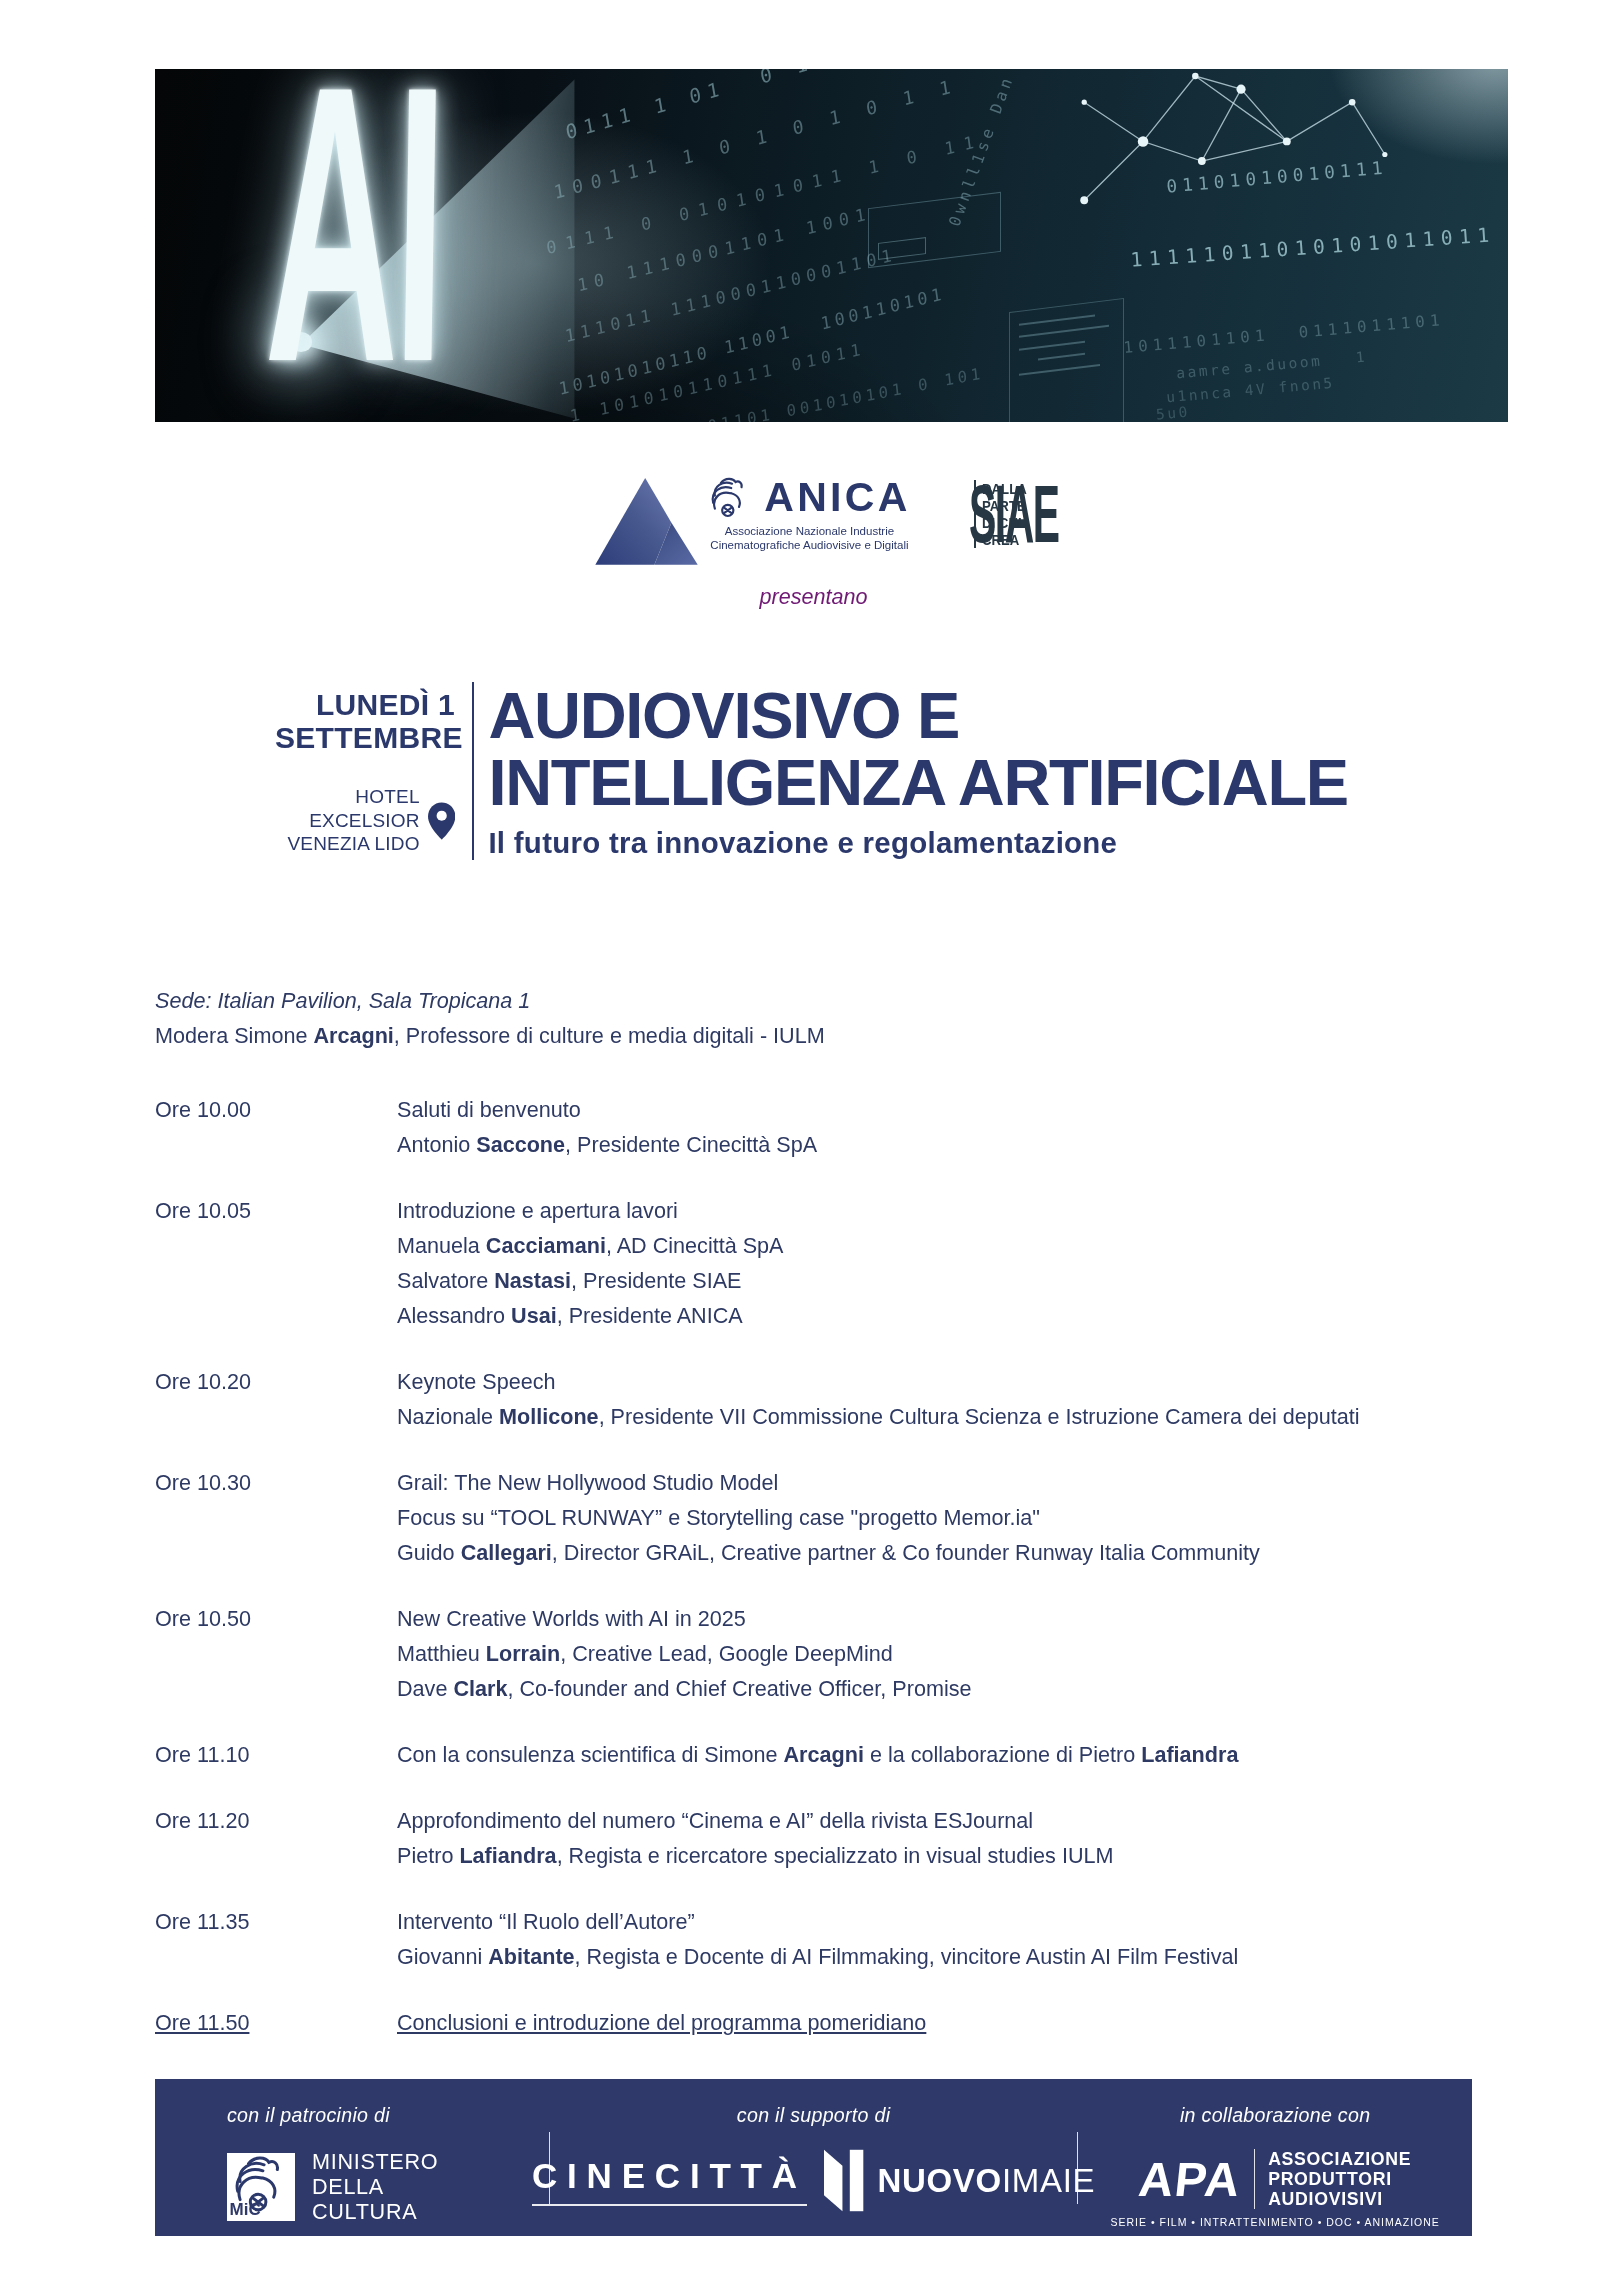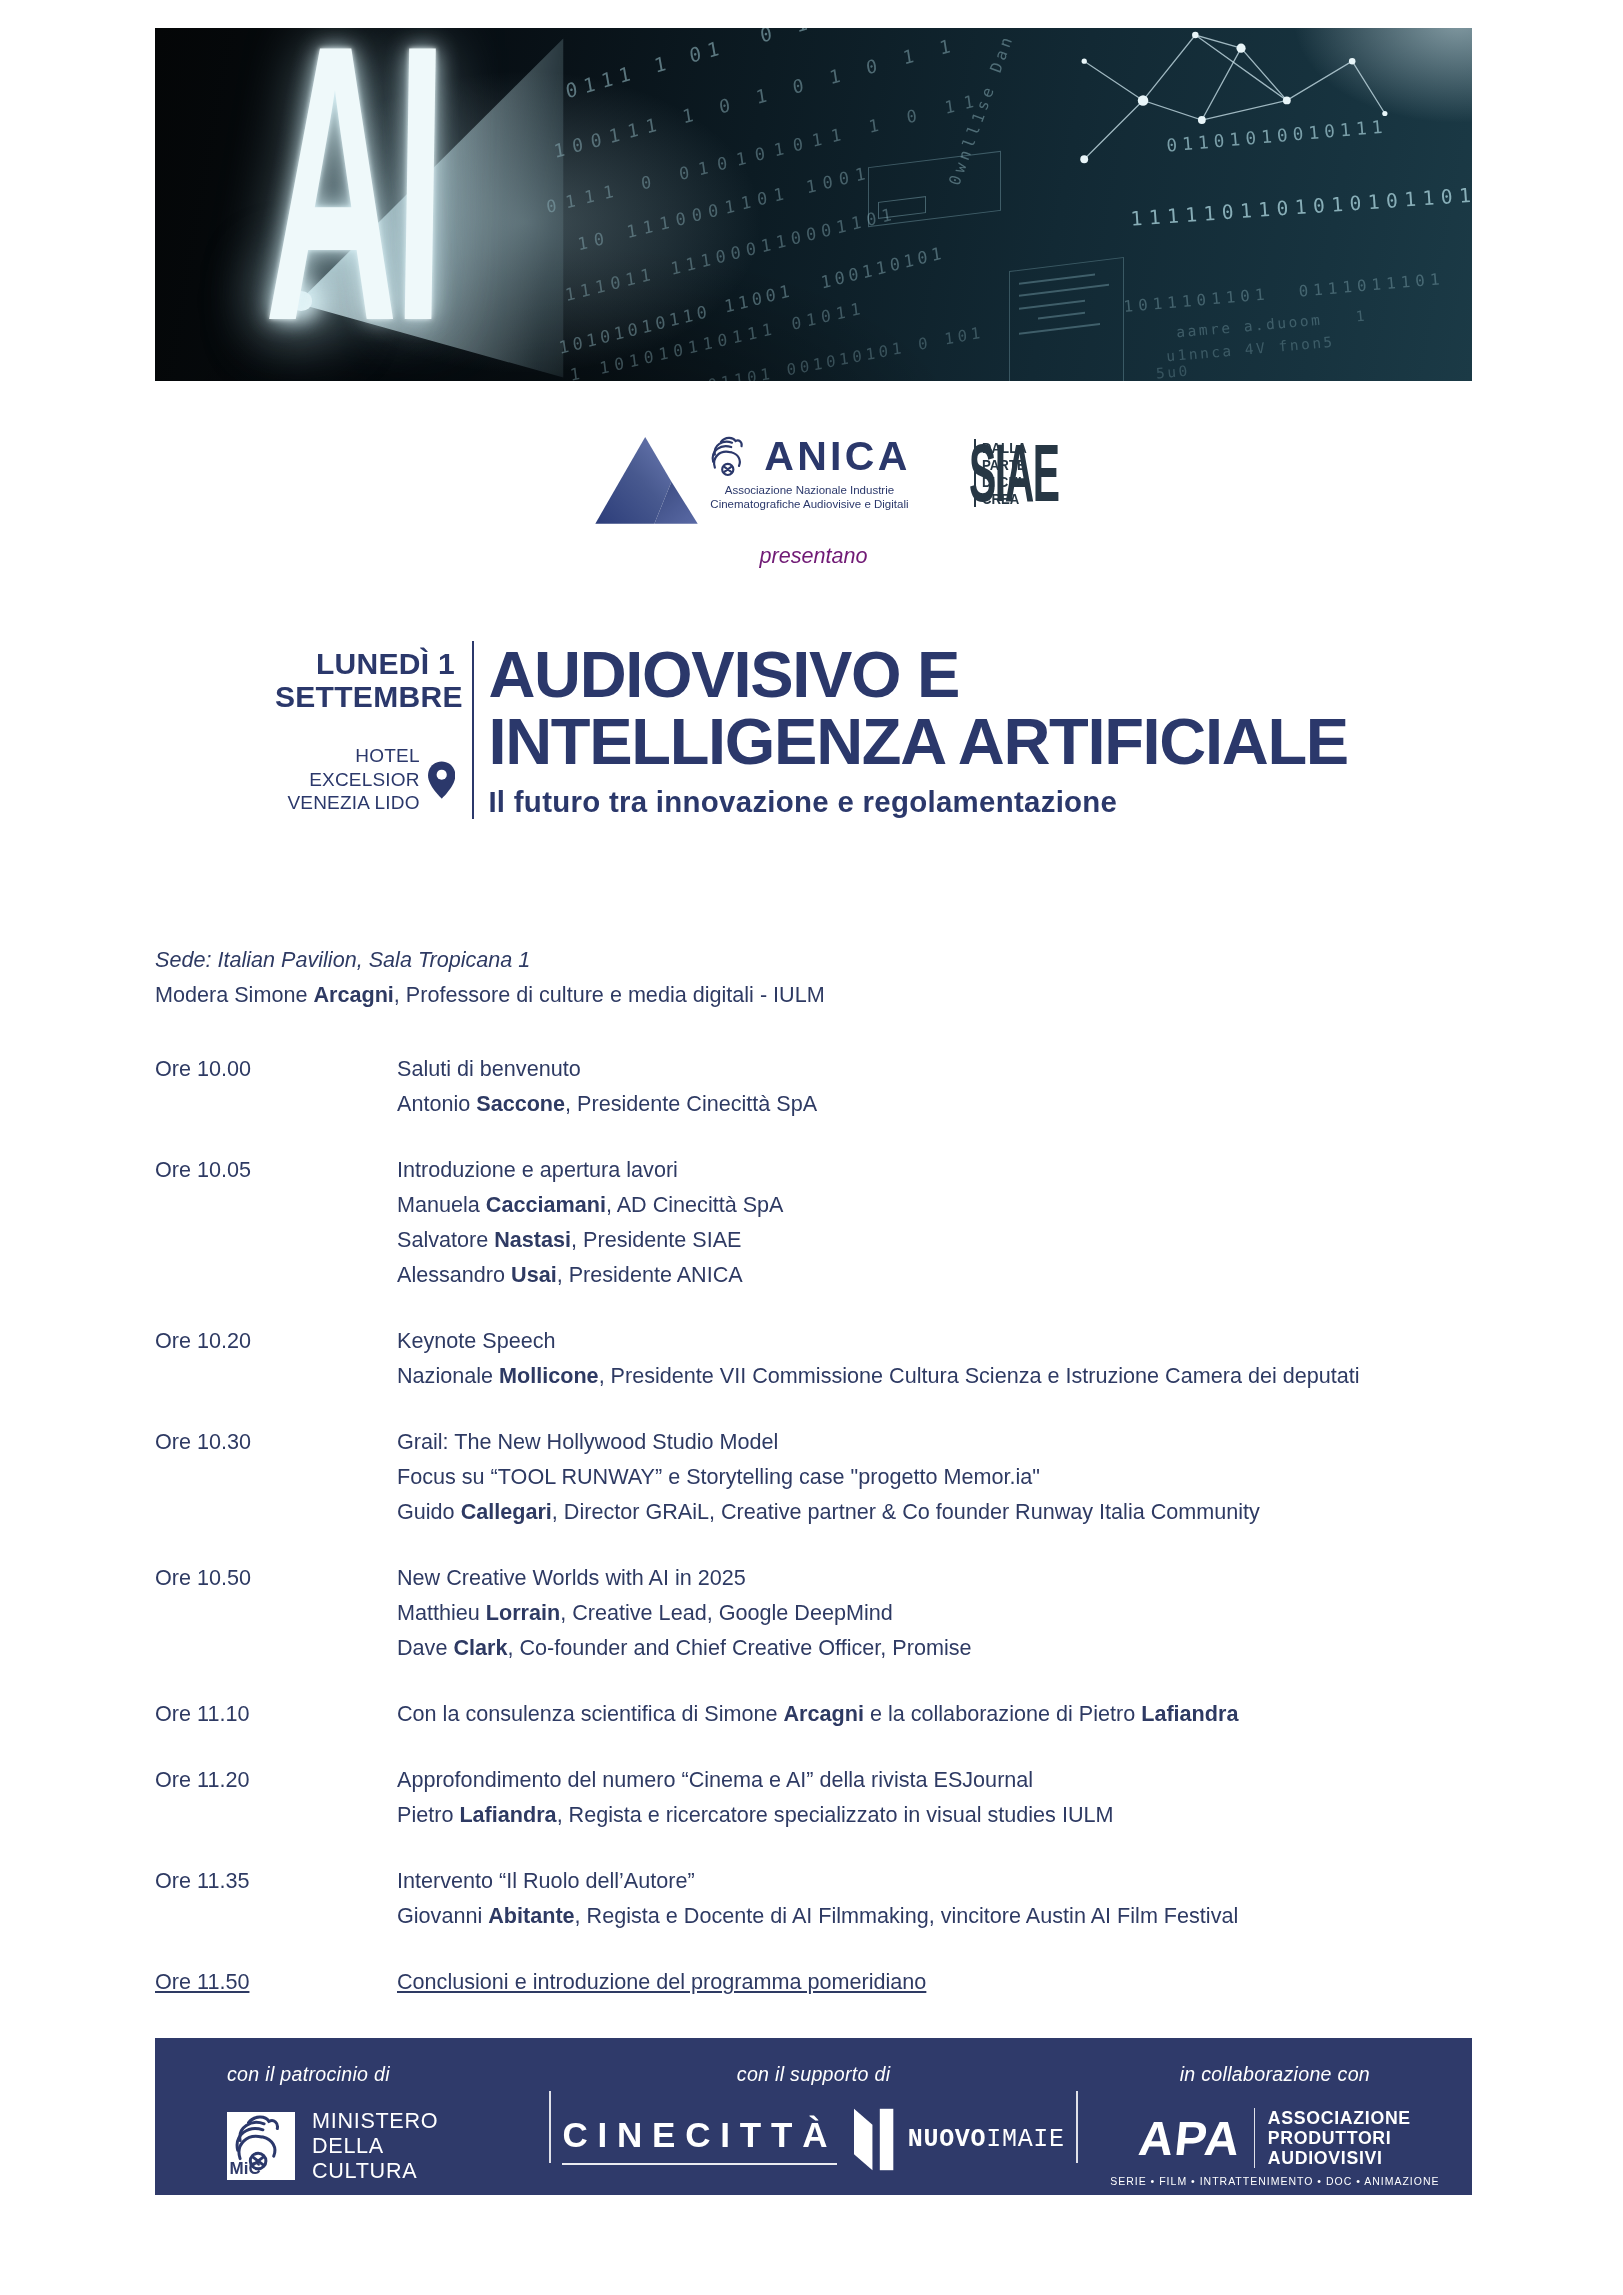--- a/index.html
+++ b/index.html
@@ -1,22 +1,22 @@
 <!DOCTYPE html>
 <html style="font-size:10.5px"><head>
 <meta charset="utf-8">
 <style>
   html,body{margin:0;padding:0;background:#ffffff;width:1623px;height:2295px;}
   .page{position:relative;width:1623px;height:2295px;background:#ffffff;overflow:hidden;
         font-family:"Liberation Sans",sans-serif;color:#2e3a63;}
   .content{position:relative;margin:0 151px 0 155px;width:1317px;}
 
   
-  .hero{position:relative;margin-top:28px;width:1317px;height:353px;overflow:hidden;
-        background:linear-gradient(100deg,#040607 0%,#070d12 22%,#0c1b23 45%,#122934 68%,#17333f 88%,#1b3a46 100%);}
+  .hero{position:relative;margin-top:69px;width:1317px;height:353px;overflow:hidden;
+        background:linear-gradient(100deg,#040607 0%,#070d12 22%,#0c1b23 45%,#122934 68%,#17333f 88%,#1b3a46 100%);padding-left:36px;}
   .hero .flare{position:absolute;inset:0;background:
         radial-gradient(ellipse 275px 170px at 99% -2%,rgba(216,235,240,.55),rgba(216,235,240,0) 60%),
         radial-gradient(ellipse 589px 275px at 30% 115%,rgba(0,0,0,.55),rgba(0,0,0,0) 70%);}
   .hero .beam{position:absolute;inset:0;filter:blur(4.6px);
         clip-path:polygon(10.8% 78%,31% 3%,31% 99%);
         background:linear-gradient(97deg,rgba(235,250,252,.95) 9%,rgba(196,224,231,.55) 22%,rgba(150,190,200,.18) 31%,rgba(150,190,200,0) 38%);}
   .hero .haze{position:absolute;inset:0;background:radial-gradient(ellipse 340px 216px at 28% 55%,rgba(190,220,228,.30),rgba(190,220,228,0) 70%);}
   .hero .lamp{position:absolute;left:135px;top:263px;width:22px;height:19.6px;border-radius:50%;
         background:#eef9fb;box-shadow:0 0 19.6px 9.2px rgba(225,245,248,.9),0 0 59px 26px rgba(180,215,225,.5);}
   .hero .ai{position:absolute;left:115px;top:-42px;font-size:393px;font-weight:700;line-height:1;
@@ -74,21 +74,21 @@
   .fcol2{width:40%;align-items:center;}
   .fcol3{width:30%;align-items:center;}
   .flabel{font-size:19.6px;font-style:italic;font-weight:300;letter-spacing:0.3px;}
   .flogos{display:flex;align-items:center;margin-top:22px;gap:17px;}
   .mic-box{width:68px;height:68px;background:#ffffff;position:relative;flex:none;}
   .mic-abbr{position:absolute;left:2.6px;bottom:1.3px;font-size:17px;font-weight:700;color:#2f3a6a;}
   .mic-text{font-size:21.6px;line-height:25px;font-weight:400;letter-spacing:0.7px;}
   .fdiv{width:1.3px;background:rgba(255,255,255,.85);height:72px;align-self:center;margin-top:19.6px;}
   .cinecitta{font-size:35px;font-weight:600;letter-spacing:9.8px;border-bottom:2.6px solid rgba(255,255,255,.9);padding-bottom:7.9px;}
   .nuovo{display:flex;align-items:center;gap:10.5px;}
-  .nuovo-text{font-size:25px;letter-spacing:0.7px;font-family:Liberation Mono, monospace;}
+  .nuovo-text{font-size:33px;letter-spacing:0.7px;}
   .nuovo-text .bold{font-weight:700;}
   .nuovo-text .light{font-weight:300;}
   .apa{display:flex;flex-direction:column;align-items:center;}
   .apa-top{display:flex;align-items:center;gap:13px;}
   .apa-mark{font-size:48px;font-weight:700;letter-spacing:1.3px;transform:skewX(-6deg);}
   .apa-bar{width:1.3px;height:60px;background:rgba(255,255,255,.85);}
   .apa-lines{font-size:17.7px;font-weight:700;line-height:20px;letter-spacing:0.7px;}
   .apa-tag{margin-top:6.5px;font-size:10.5px;font-weight:400;letter-spacing:1px;}
 </style>
 </head>

